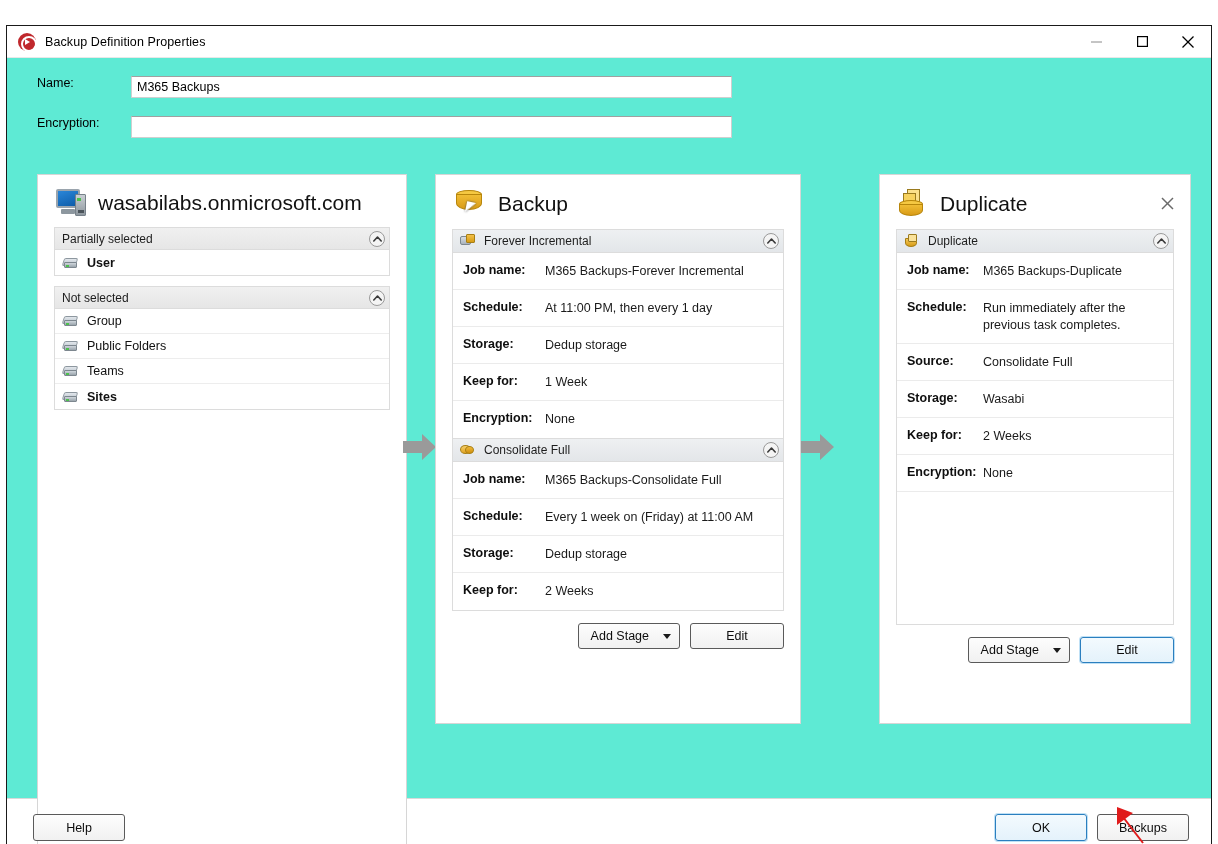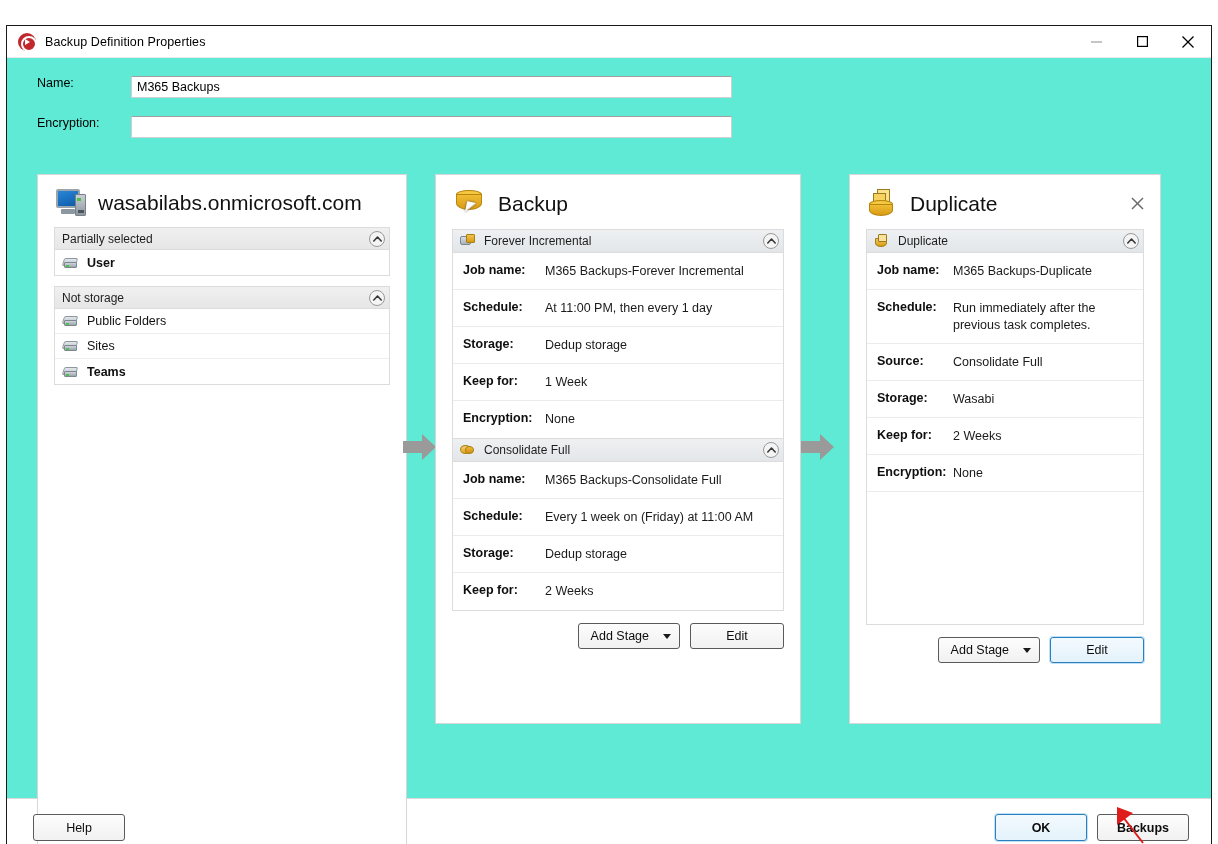--- a/index.html
+++ b/index.html
@@ -99,21 +99,21 @@
     margin: 6px 0 0 0;
     flex: 1 1 auto;
   }
   .panel {
     position: absolute;
     background: #ffffff;
     border: 1px solid #d6d6d6;
   }
   #panel-source { left: 30px;  top: 12px; width: 370px; height: 748px; }
   #panel-backup { left: 428px; top: 12px; width: 366px; height: 550px; }
-  #panel-dup    { left: 842px; top: 12px; width: 312px; height: 550px; }
+  #panel-dup    { left: 872px; top: 12px; width: 312px; height: 550px; }
 
   .panel-head {
     display: flex;
     align-items: center;
     padding: 14px 14px 10px 18px;
   }
   .panel-title {
     font-size: 21px;
     color: #111111;
     margin-left: 10px;
@@ -360,21 +360,21 @@
   #footer {
     flex: 0 0 auto;
     height: 58px;
     border-top: 1px solid #d9d9d9;
     background: #ffffff;
     display: flex;
     align-items: center;
     padding: 0 22px 0 26px;
   }
   #footer .btn { min-width: 92px; height: 27px; }
-  #footer-right { margin-left: auto; display: flex; gap: 10px; font-weight: bold; }
+  #footer-right { margin-left: auto; display: flex; gap: 10px; }
 
   
   #annot {
     position: absolute;
     left: 1055px; top: 795px;
     width: 130px; height: 49px;
     pointer-events: none;
   }
 </style>
 </head>
@@ -443,50 +443,58 @@
               <span class="d1"></span>
               <span class="d2"></span>
               <span class="dg"></span>
             </span>
           <span>User</span>
         </div>
       </div>
 
       <div class="group">
         <div class="group-head">
-          <span>Not storage</span>
+          <span>Not selected</span>
           <span class="chev">
             <svg width="9" height="6" viewBox="0 0 9 6">
                 <path d="M0.8 5 L4.5 1 L8.2 5" fill="none" stroke="#3a3a3a" stroke-width="1.6" stroke-linecap="round" stroke-linejoin="round"></path>
               </svg>
           </span>
         </div>
         <div class="grow">
           <span class="disk">
               <span class="d1"></span>
               <span class="d2"></span>
               <span class="dg"></span>
             </span>
-          <span>Public Folders</span>
+          <span>Group</span>
         </div>
         <div class="grow">
           <span class="disk">
               <span class="d1"></span>
               <span class="d2"></span>
               <span class="dg"></span>
             </span>
-          <span>Sites</span>
+          <span>Public Folders</span>
         </div>
         <div class="grow">
           <span class="disk">
               <span class="d1"></span>
               <span class="d2"></span>
               <span class="dg"></span>
             </span>
           <span>Teams</span>
+        </div>
+        <div class="grow">
+          <span class="disk">
+              <span class="d1"></span>
+              <span class="d2"></span>
+              <span class="dg"></span>
+            </span>
+          <span>Sites</span>
         </div>
       </div>
 
       <div class="btn" id="edit-source-btn">Edit</div>
     </div>
 
     <div class="flow-arrow" id="arrow-1">
       <svg width="34" height="30" viewBox="0 0 34 30">
         <path d="M0 9 L19 9 L19 2 L33 15 L19 28 L19 21 L0 21 Z" fill="#9a9a9a"></path>
       </svg>

